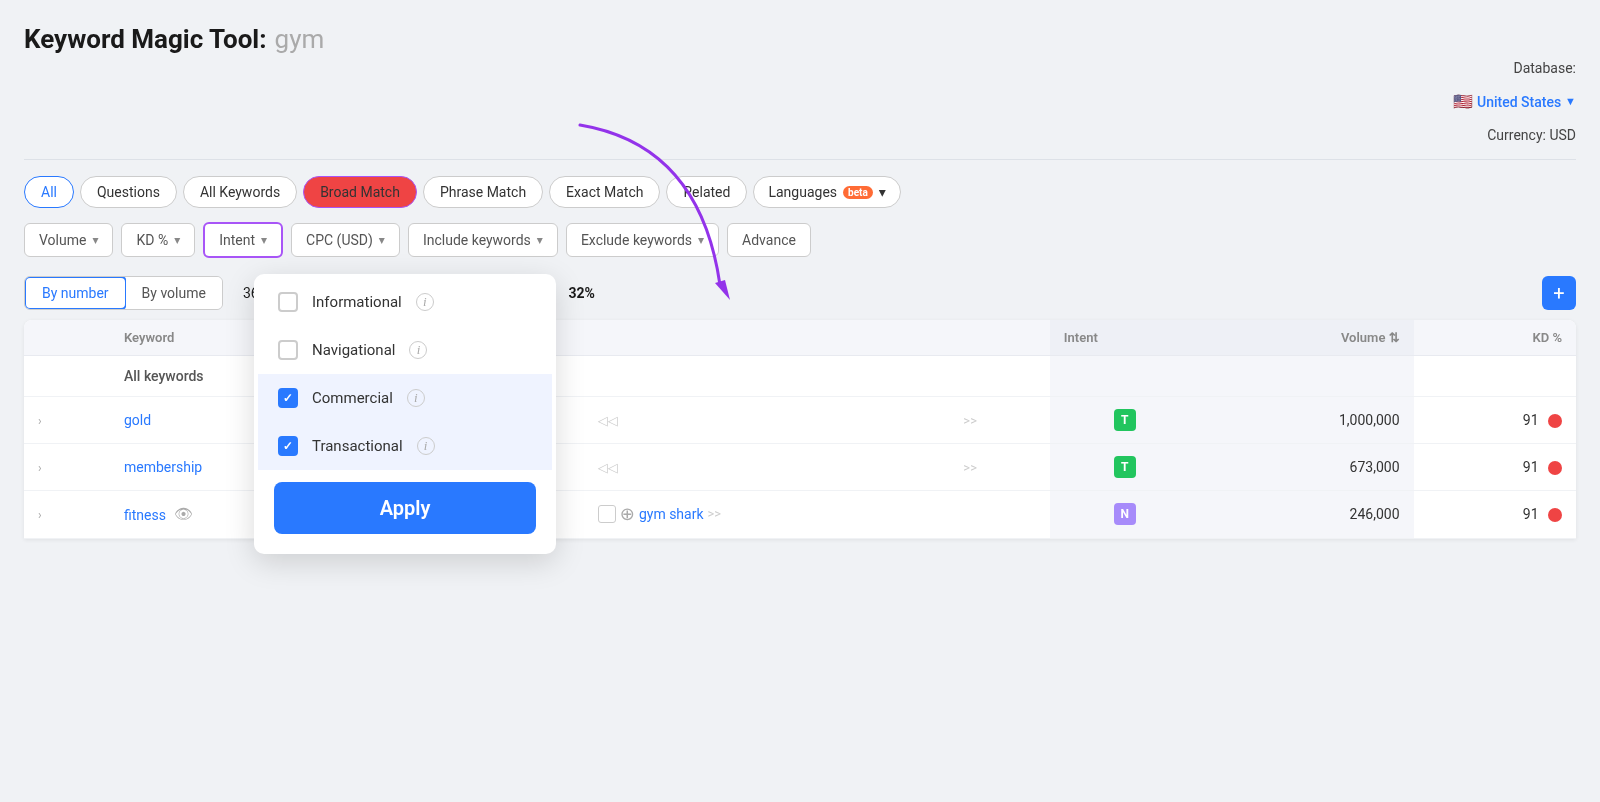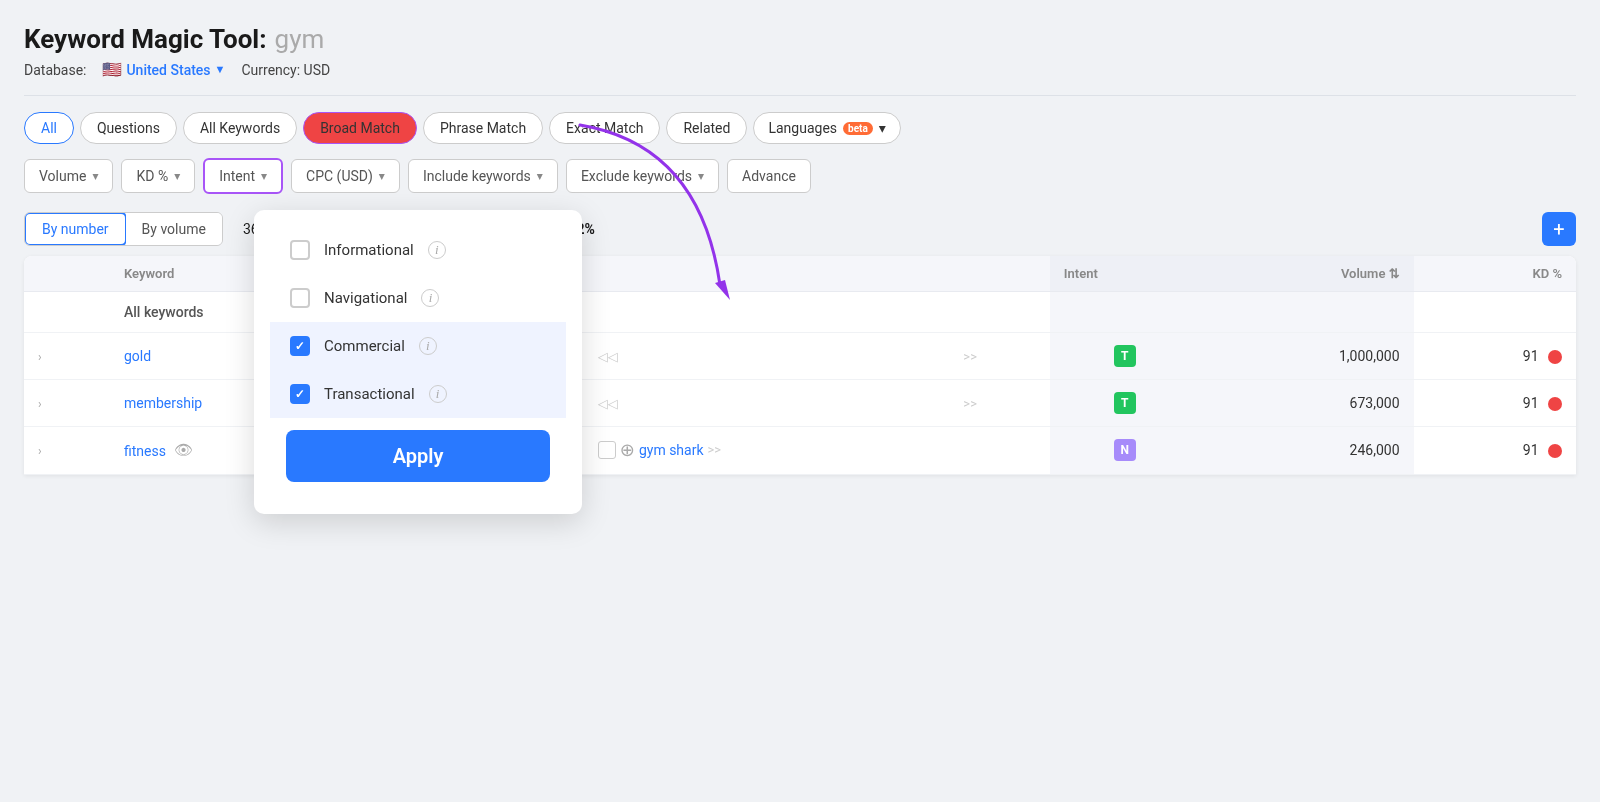--- a/index.html
+++ b/index.html
@@ -30,24 +30,25 @@
       font-weight: 700;
       color: #1a1a1a;
     }
     .title-query {
       font-size: 26px;
       font-weight: 400;
       color: #aaa;
     }
     .subtitle-row {
       display: flex;
-      align-items: center;
+      align-items: flex-end;
       gap: 16px;
       font-size: 14px;
       color: #444;
+      flex-direction: column;
     }
     .database-link {
       color: #2979ff;
       font-weight: 500;
       display: inline-flex;
       align-items: center;
       gap: 4px;
       cursor: pointer;
       text-decoration: none;
     }
@@ -256,26 +257,26 @@
     .all-kw-label { font-weight: 500; color: #444; }
     
     .eye-icon { color: #aaa; cursor: pointer; font-size: 15px; }
     
     .add-circle { color: #aaa; cursor: pointer; font-size: 18px; }
     
     .dropdown-overlay {
       position: absolute;
       top: 52px;
       left: 230px;
-      width: 328px;
+      width: 302px;
       background: #fff;
       border-radius: 10px;
       box-shadow: 0 8px 30px rgba(0,0,0,0.15);
       z-index: 100;
-      padding: 16px;
+      padding: 4px;
       overflow: visible;
     }
     .dropdown-item {
       display: flex;
       align-items: center;
       padding: 14px 20px;
       gap: 14px;
       cursor: pointer;
       font-size: 15px;
       color: #333;

